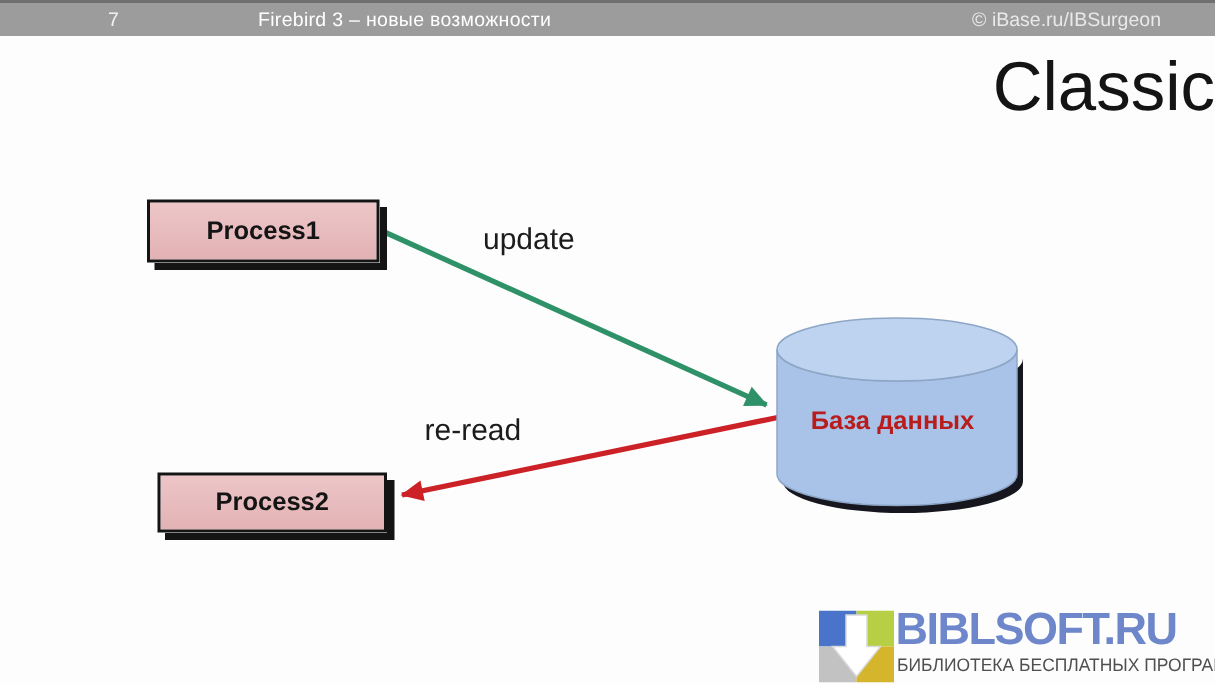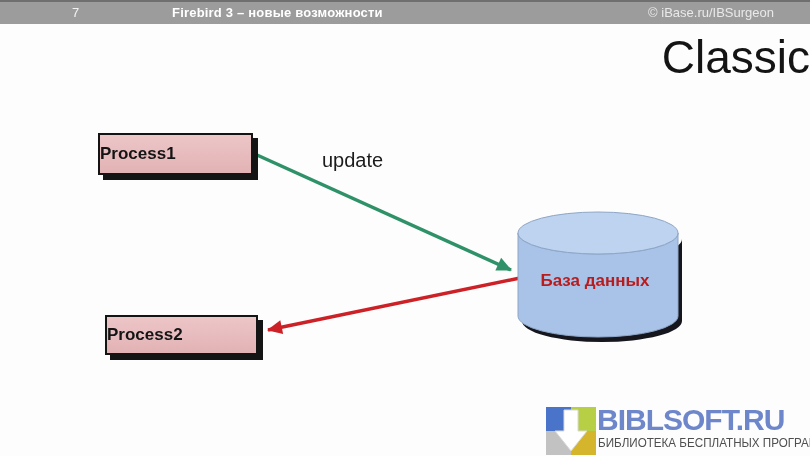--- a/index.html
+++ b/index.html
@@ -9,38 +9,38 @@
   }
   
   .header{
     position:absolute;left:0;top:0;width:810px;height:24px;
     background:#9c9c9c;border-top:2px solid #6f6f6f;box-sizing:border-box;
   }
   .header .num{
     position:absolute;left:72px;top:3px;font-size:13px;color:#f2f2f2;
   }
   .header .htitle{
-    position:absolute;left:172px;top:3px;font-size:13px;font-weight:bold;color:#ffffff;
+    position:absolute;left:172px;top:3px;font-size:13px;font-weight:normal;color:#ffffff;
     letter-spacing:.2px;
   }
   .header .copy{
     position:absolute;right:36px;top:3px;font-size:13px;color:#e9e9e9;
   }
   
   .slide-title{
     position:absolute;left:0;top:30px;width:810px;text-align:right;
     font-size:46px;color:#141414;letter-spacing:0px;
   }
   
   .proc{
     position:absolute;box-sizing:border-box;
     background:linear-gradient(#edc6c8,#e2b2b4);
     border:2px solid #141414;
     box-shadow:5px 5px 0 #141414;
-    display:flex;align-items:center;justify-content:flex-start;
+    display:flex;align-items:center;justify-content:center;
     font-size:17px;font-weight:bold;color:#141414;
   }
   .proc1{left:98px;top:133px;width:155px;height:42px;}
   .proc2{left:105px;top:315px;width:153px;height:40px;}
   
   .edge-label{
     position:absolute;font-size:20px;color:#1c1c1c;
   }
   .lbl-update{left:322px;top:149px;}
   .lbl-reread{left:283px;top:276px;}
@@ -91,20 +91,21 @@
   </svg>
 
   <div class="proc proc1">
     <span>Process1</span>
   </div>
   <div class="proc proc2">
     <span>Process2</span>
   </div>
 
   <div class="edge-label lbl-update">update</div>
+  <div class="edge-label lbl-reread">re-read</div>
 
   <svg class="cyl-wrap" viewBox="0 0 172 132">
 
     <path d="M10,26 L10,108 A80,21 0 0 0 170,108 L170,26 A80,21 0 0 1 10,26 Z" fill="#16161e" transform="translate(0,3)"></path>
 
     <path d="M6,23 L6,106 A80,21 0 0 0 166,106 L166,23 A80,21 0 0 1 6,23 Z" fill="#a8c3e7" stroke="#8ea6c6" stroke-width="1"></path>
 
     <ellipse cx="86" cy="23" rx="80" ry="21" fill="#bdd3ef" stroke="#8ea6c6" stroke-width="1"></ellipse>
   </svg>
   <div class="cyl-label">База данных</div>

